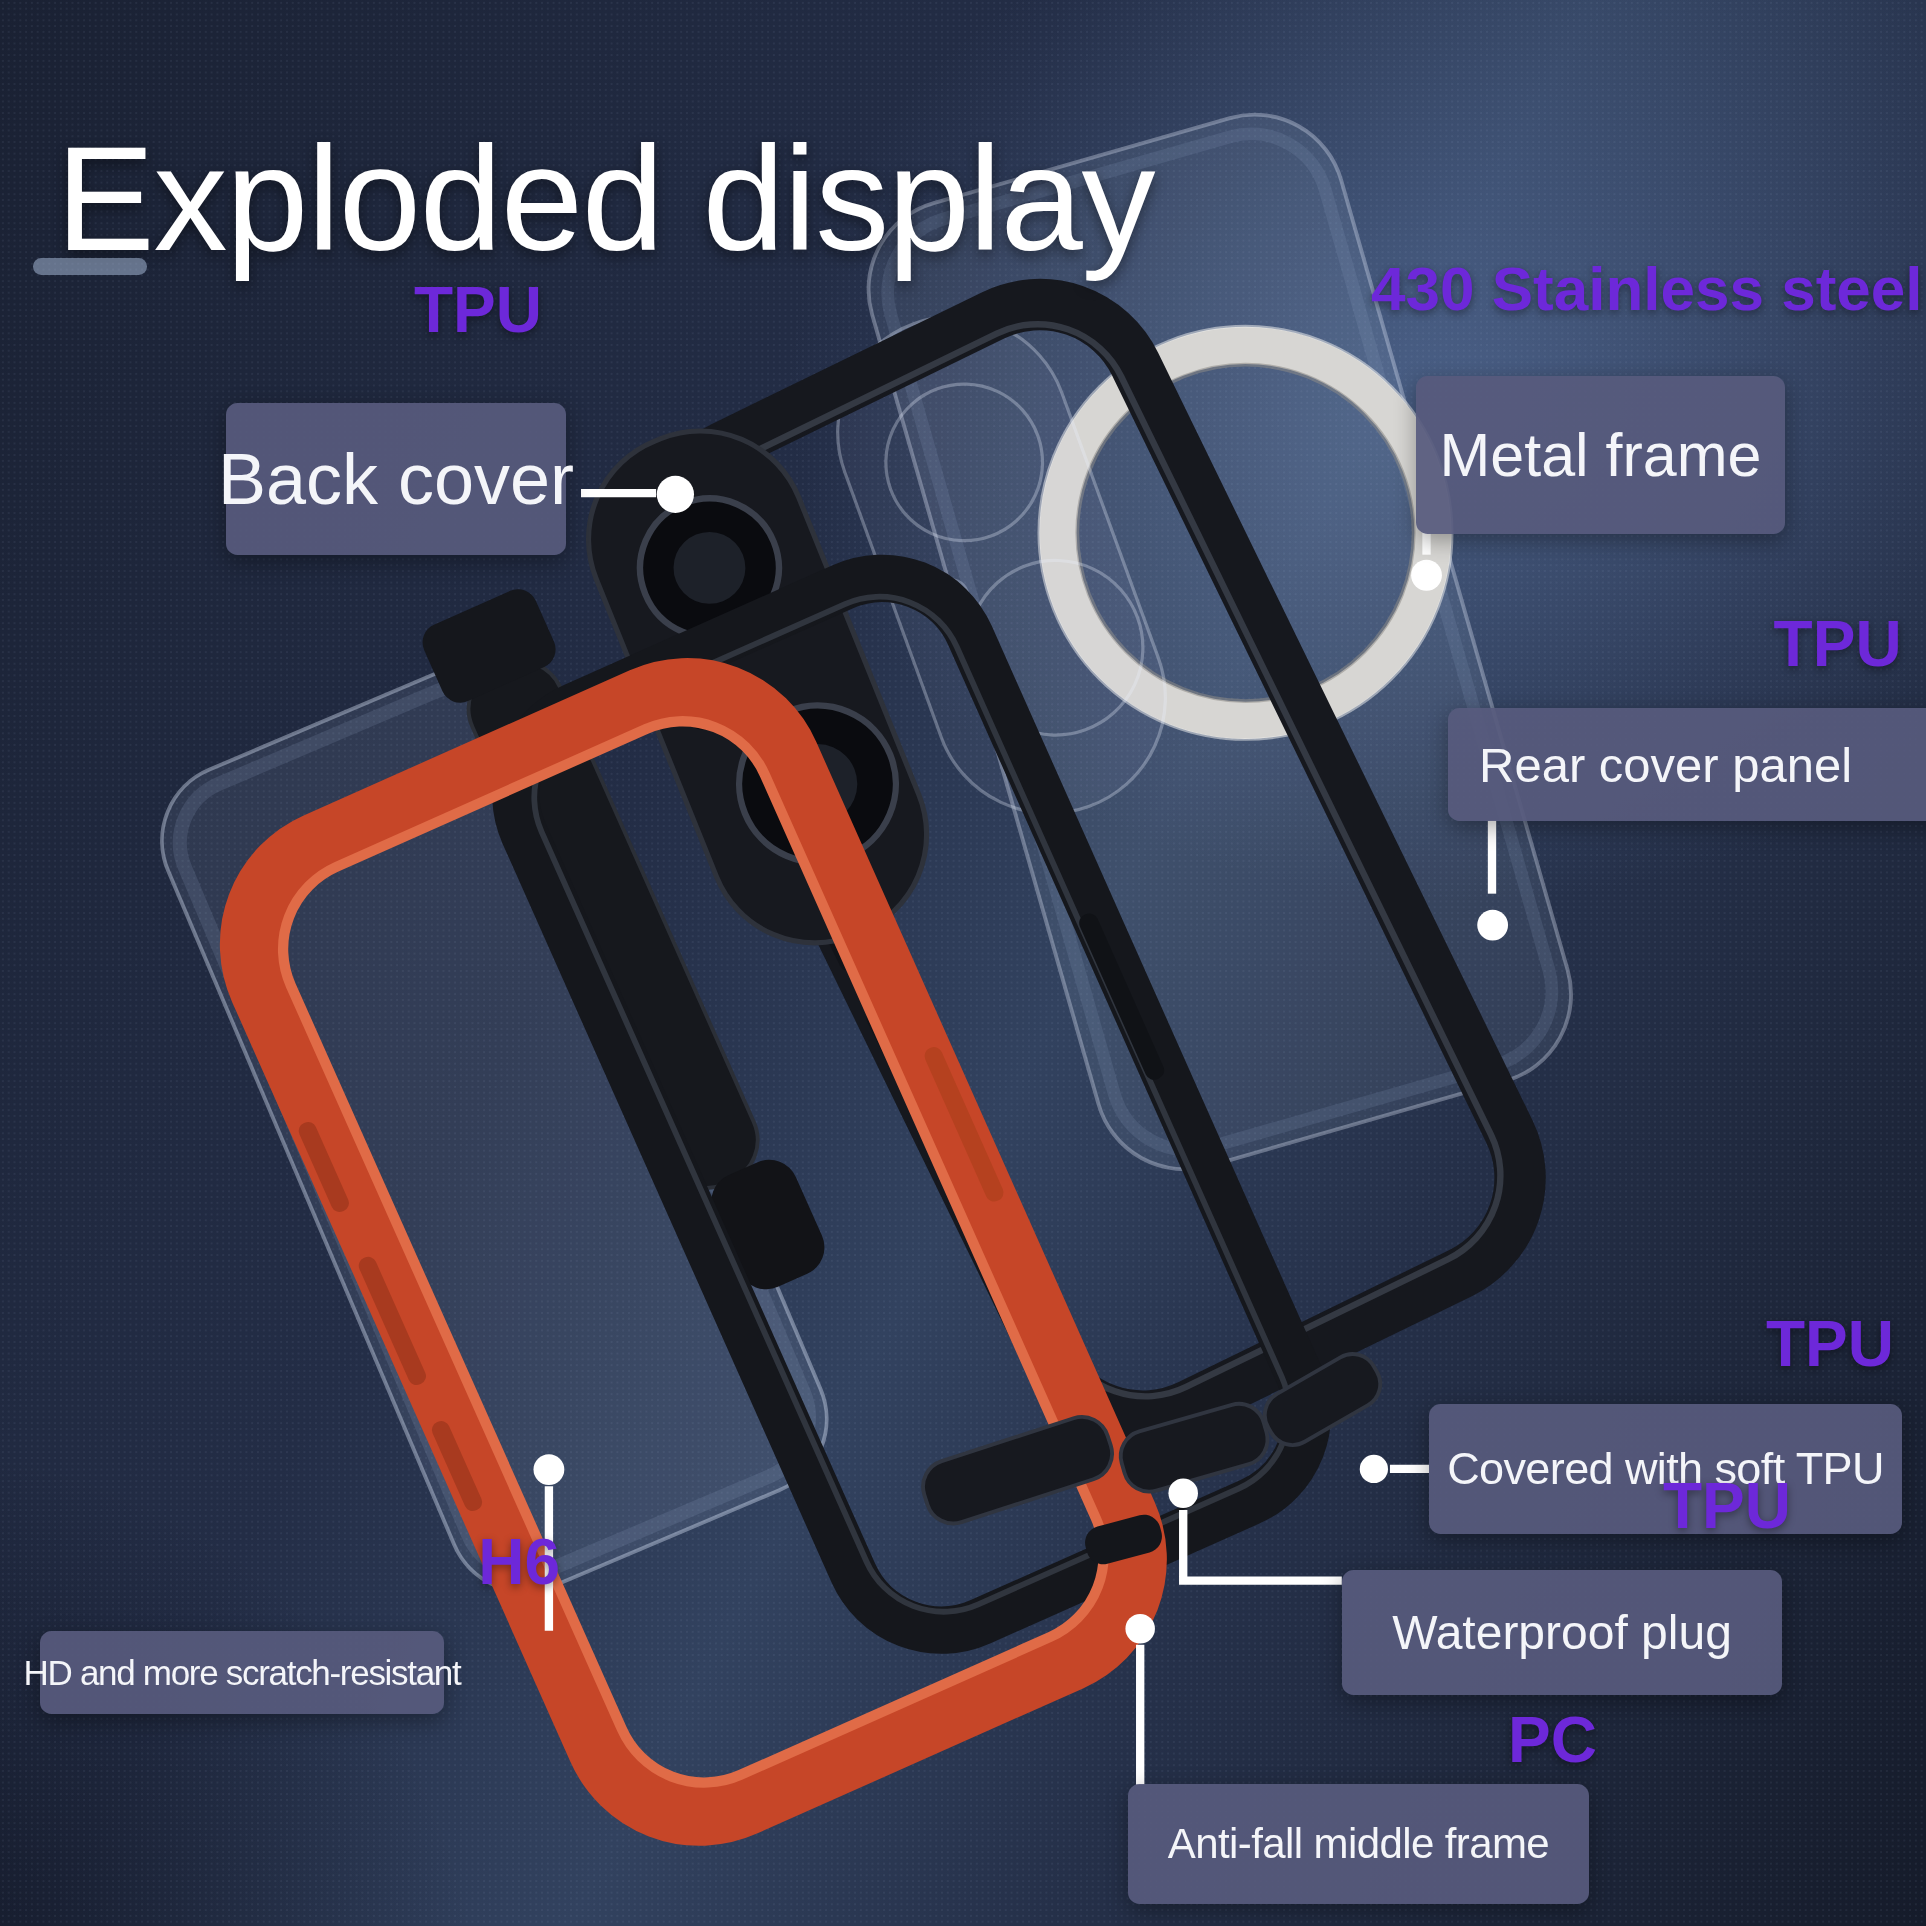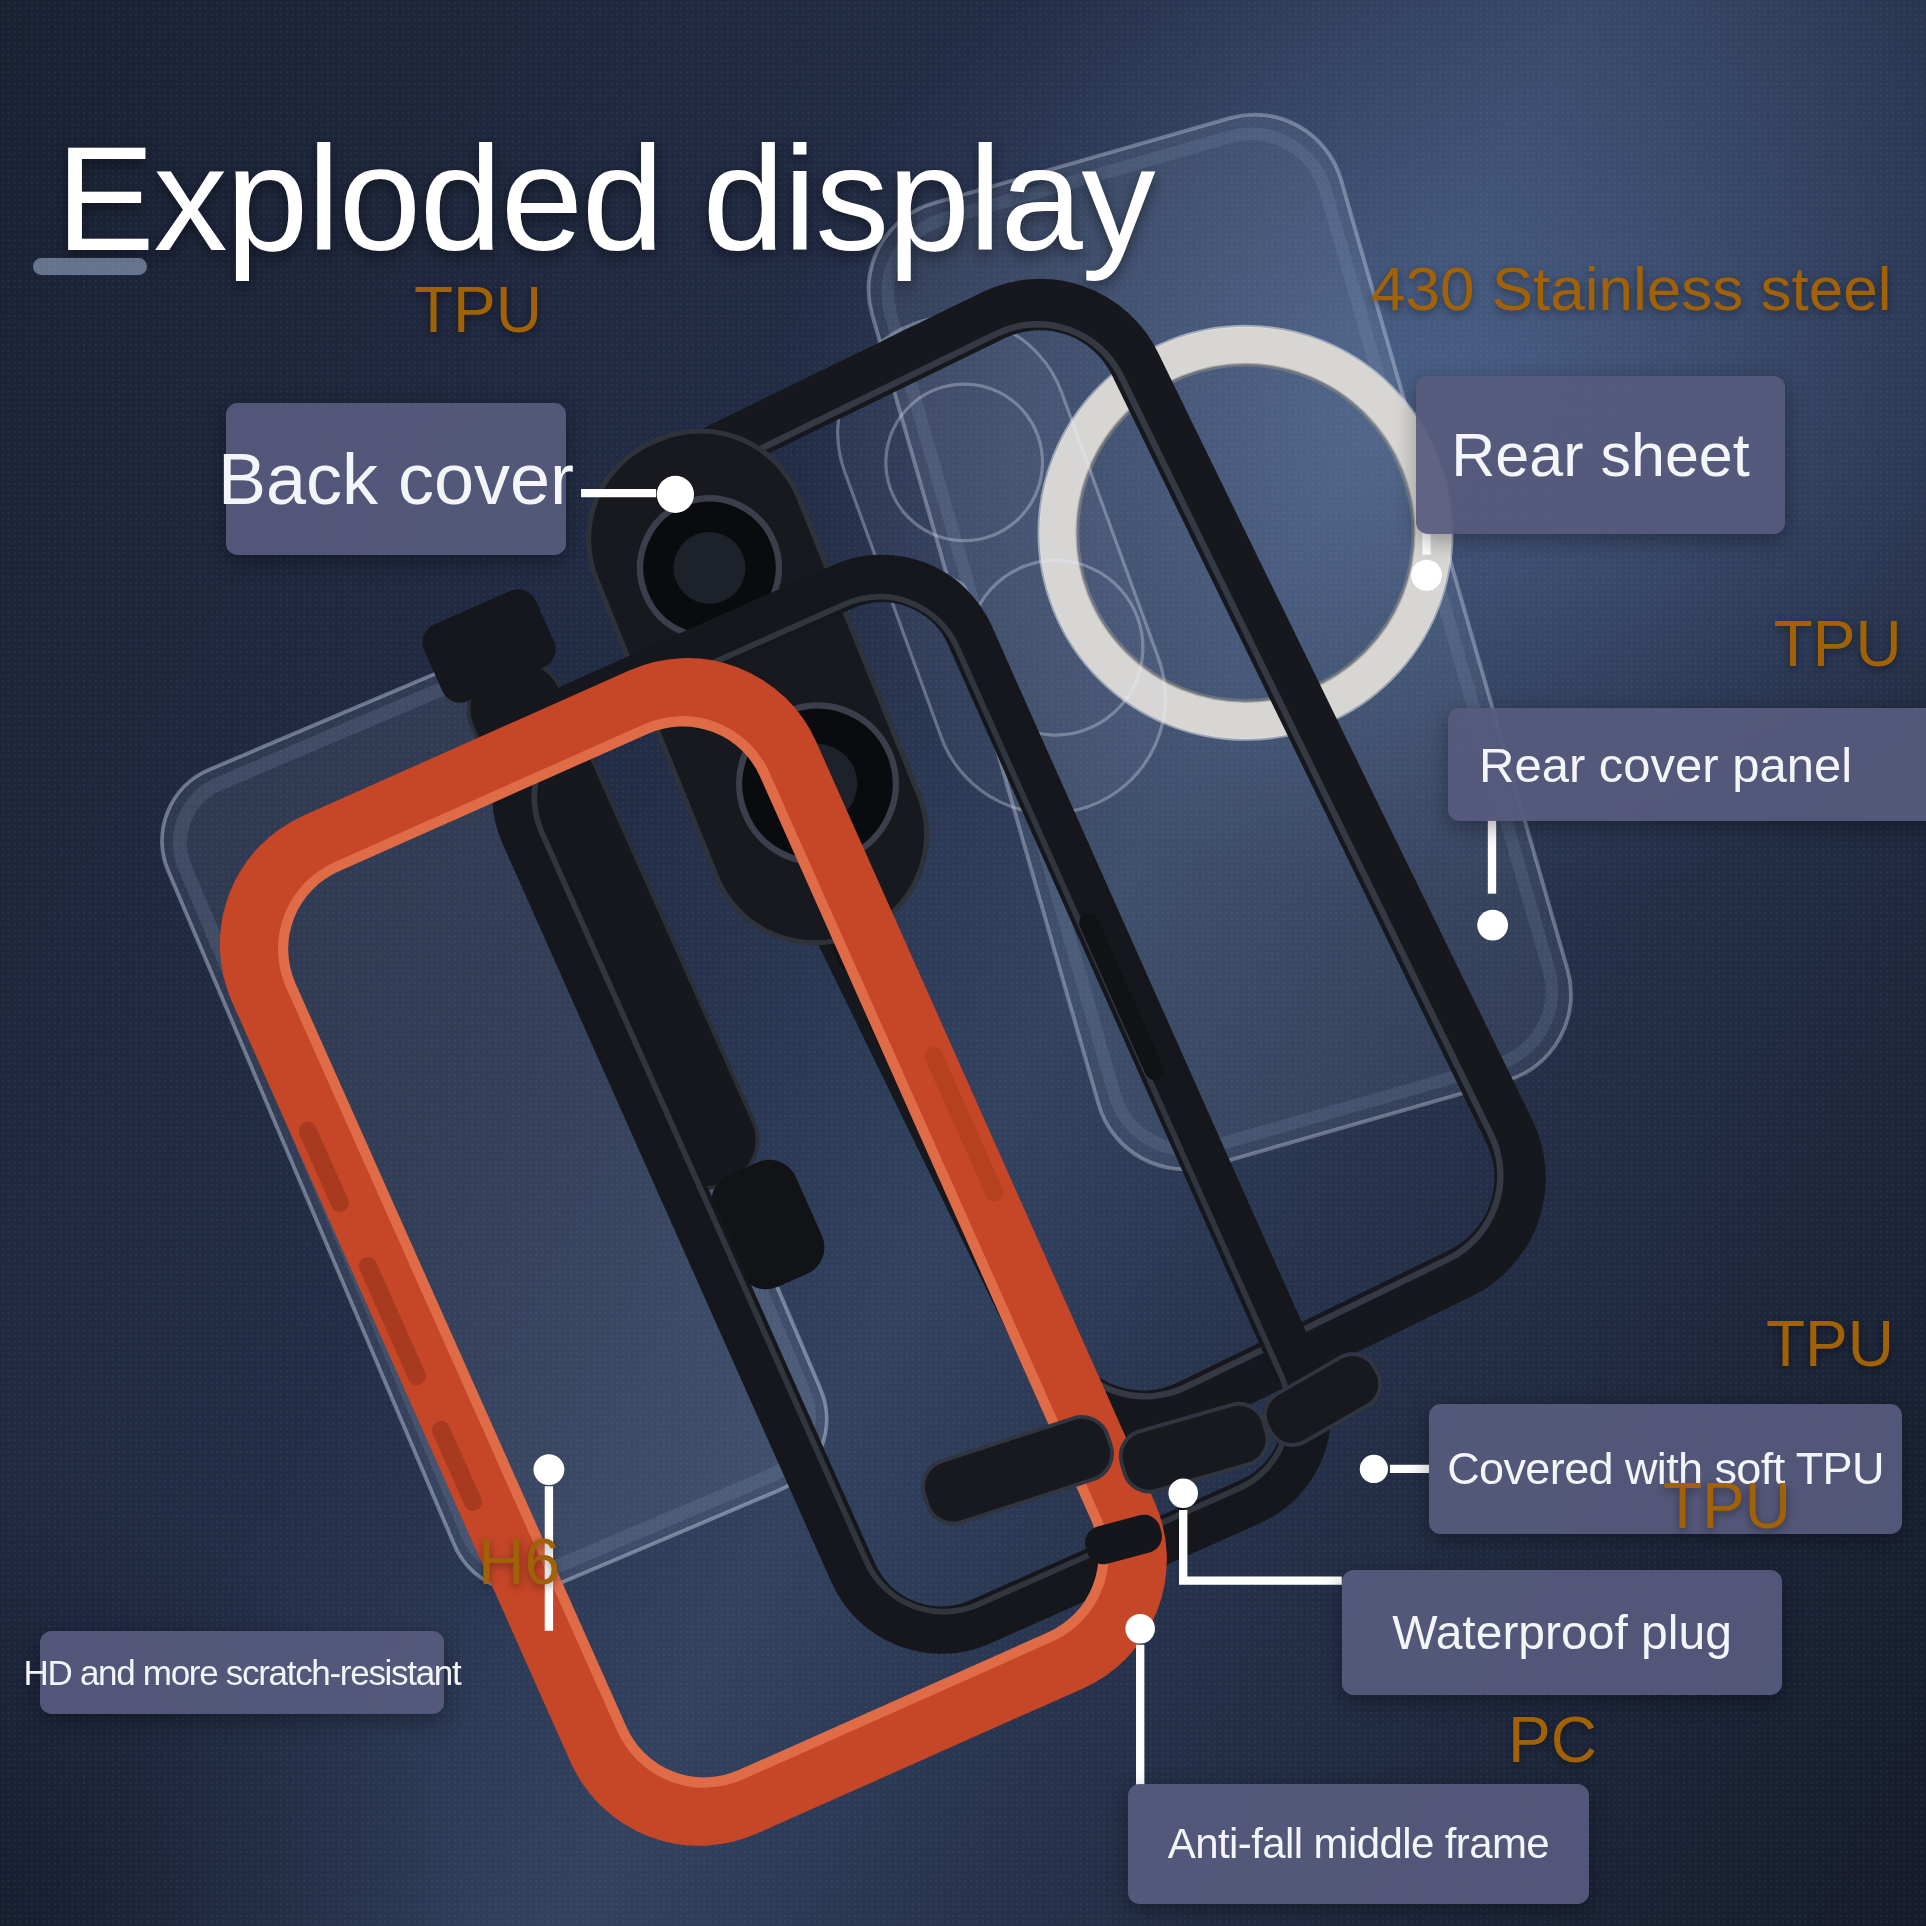--- a/index.html
+++ b/index.html
@@ -20,21 +20,21 @@
     position:absolute;left:56px;top:24.4px;
     font-size:148px;line-height:1.02;color:#ffffff;font-weight:400;
     letter-spacing:-1.3px;text-shadow:0 4.5px 14px rgba(0,0,0,0.45);
     white-space:nowrap;
   }
   .accent-bar{
     position:absolute;left:33px;top:258px;width:114px;height:16.7px;border-radius:8.3px;
     background:rgba(176,196,226,0.5);
   }
   .mat{
-    position:absolute;color:#a16207;font-weight:400;font-size:64px;line-height:1.05;
+    position:absolute;color:#6d28d9;font-weight:700;font-size:64px;line-height:1.05;
     white-space:nowrap;text-shadow:0 2.6px 9px rgba(0,0,0,0.4);
   }
   .badge{
     position:absolute;background:rgba(87,90,125,0.93);border-radius:11.6px;
     color:#f4f5f9;display:flex;align-items:center;justify-content:center;
     white-space:nowrap;box-shadow:0 6.4px 22px rgba(0,0,0,0.33);
   }
   svg{position:absolute;left:0;top:0;}
   #art{z-index:1;} .lbl{z-index:3;}
 </style>
@@ -140,21 +140,21 @@
   </g>
 </svg>
 
 <h1 class="title lbl">Exploded display</h1>
 <div class="accent-bar lbl"></div>
 
 <div class="mat lbl" style="right:1384px;top:277px;">TPU</div>
 <div class="badge lbl" style="left:226px;top:403px;width:340px;height:152px;font-size:72px;">Back cover</div>
 
 <div class="mat lbl" style="left:1371px;top:256px;font-size:62px;">430 Stainless steel</div>
-<div class="badge lbl" style="left:1416px;top:376px;width:369px;height:158px;font-size:61px;">Rear sheet</div>
+<div class="badge lbl" style="left:1416px;top:376px;width:369px;height:158px;font-size:61px;">Metal frame</div>
 
 <div class="mat lbl" style="right:24.4px;top:611px;">TPU</div>
 <div class="badge lbl" style="left:1448px;top:708px;width:488px;height:113px;font-size:49px;justify-content:flex-start;padding-left:31px;">Rear cover panel</div>
 
 <div class="mat lbl" style="right:32px;top:1311px;">TPU</div>
 <div class="badge lbl" style="left:1429px;top:1404px;width:473px;height:130px;font-size:45px;letter-spacing:-0.6px;">Covered with soft TPU</div>
 
 <div class="mat lbl" style="left:1663px;top:1473px;">TPU</div>
 <div class="badge lbl" style="left:1342px;top:1570px;width:440px;height:125px;font-size:48px;">Waterproof plug</div>
 

